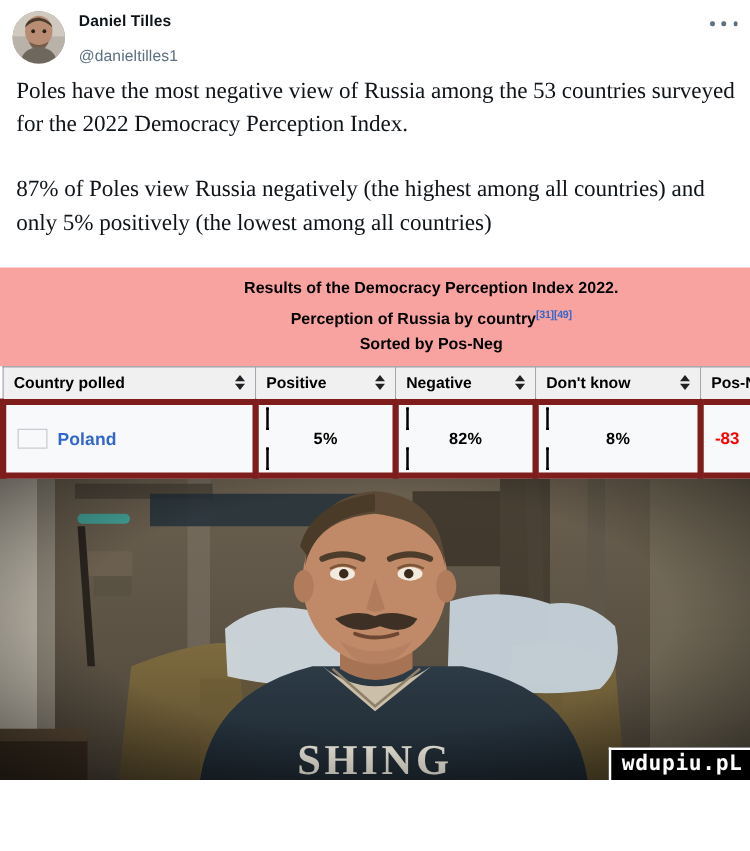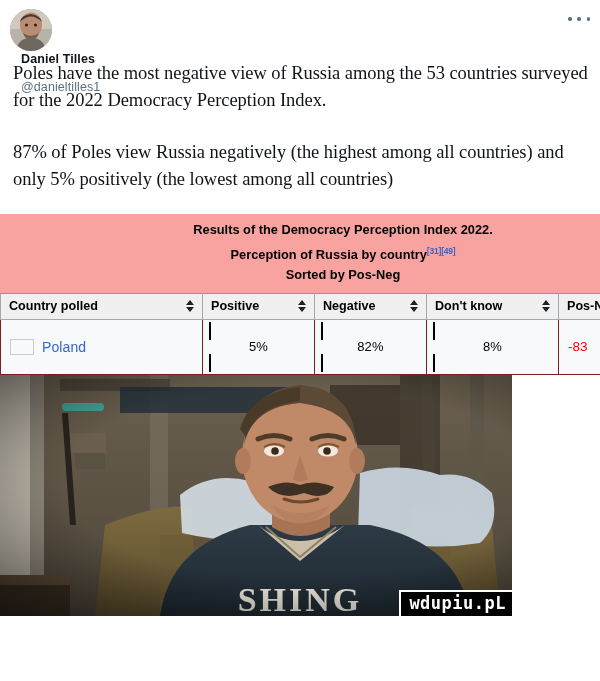--- a/index.html
+++ b/index.html
@@ -21,21 +21,20 @@
   }
 
   
   .tweet-header {
     position: relative;
     display: flex;
     align-items: flex-start;
     padding: 9px 12px 0 10px;
     height: 50px;
     box-sizing: border-box;
-    flex-direction: column;
   }
   .avatar {
     width: 42px;
     height: 42px;
     border-radius: 50%;
     flex: 0 0 42px;
     overflow: hidden;
     position: relative;
     background: #8d8276;
   }
@@ -142,26 +141,27 @@
   .sort-arrows .up,
   .sort-arrows .dn {
     width: 0; height: 0;
     border-left: 4.5px solid transparent;
     border-right: 4.5px solid transparent;
   }
   .sort-arrows .up { border-bottom: 5px solid #202122; }
   .sort-arrows .dn { border-top: 5px solid #202122; }
 
   tbody td {
-    border: 1px solid #7f1d1d;
+    border: 5px solid #7f1d1d;
     background: #f8f9fa;
     padding: 5px 8px;
     vertical-align: middle;
     height: 34px;
     box-sizing: border-box;
+    font-weight: bold;
   }
   td.country-cell {
     padding-left: 9px;
   }
   .country-inner {
     display: flex;
     align-items: center;
     gap: 8px;
   }
   .flag {
@@ -207,21 +207,21 @@
   }
   td.posneg-cell {
     color: #ff0000;
     font-size: 13.5px;
     padding-left: 9px;
   }
 
   
   .photo {
     position: relative;
-    width: 512px;
+    width: 600px;
     height: 241px;
     overflow: hidden;
     background: #3a3128;
   }
   .photo svg { display: block; width: 600px; height: 241px; }
   .watermark {
     position: absolute;
     right: 0px;
     bottom: 0px;
     background: #000000;

